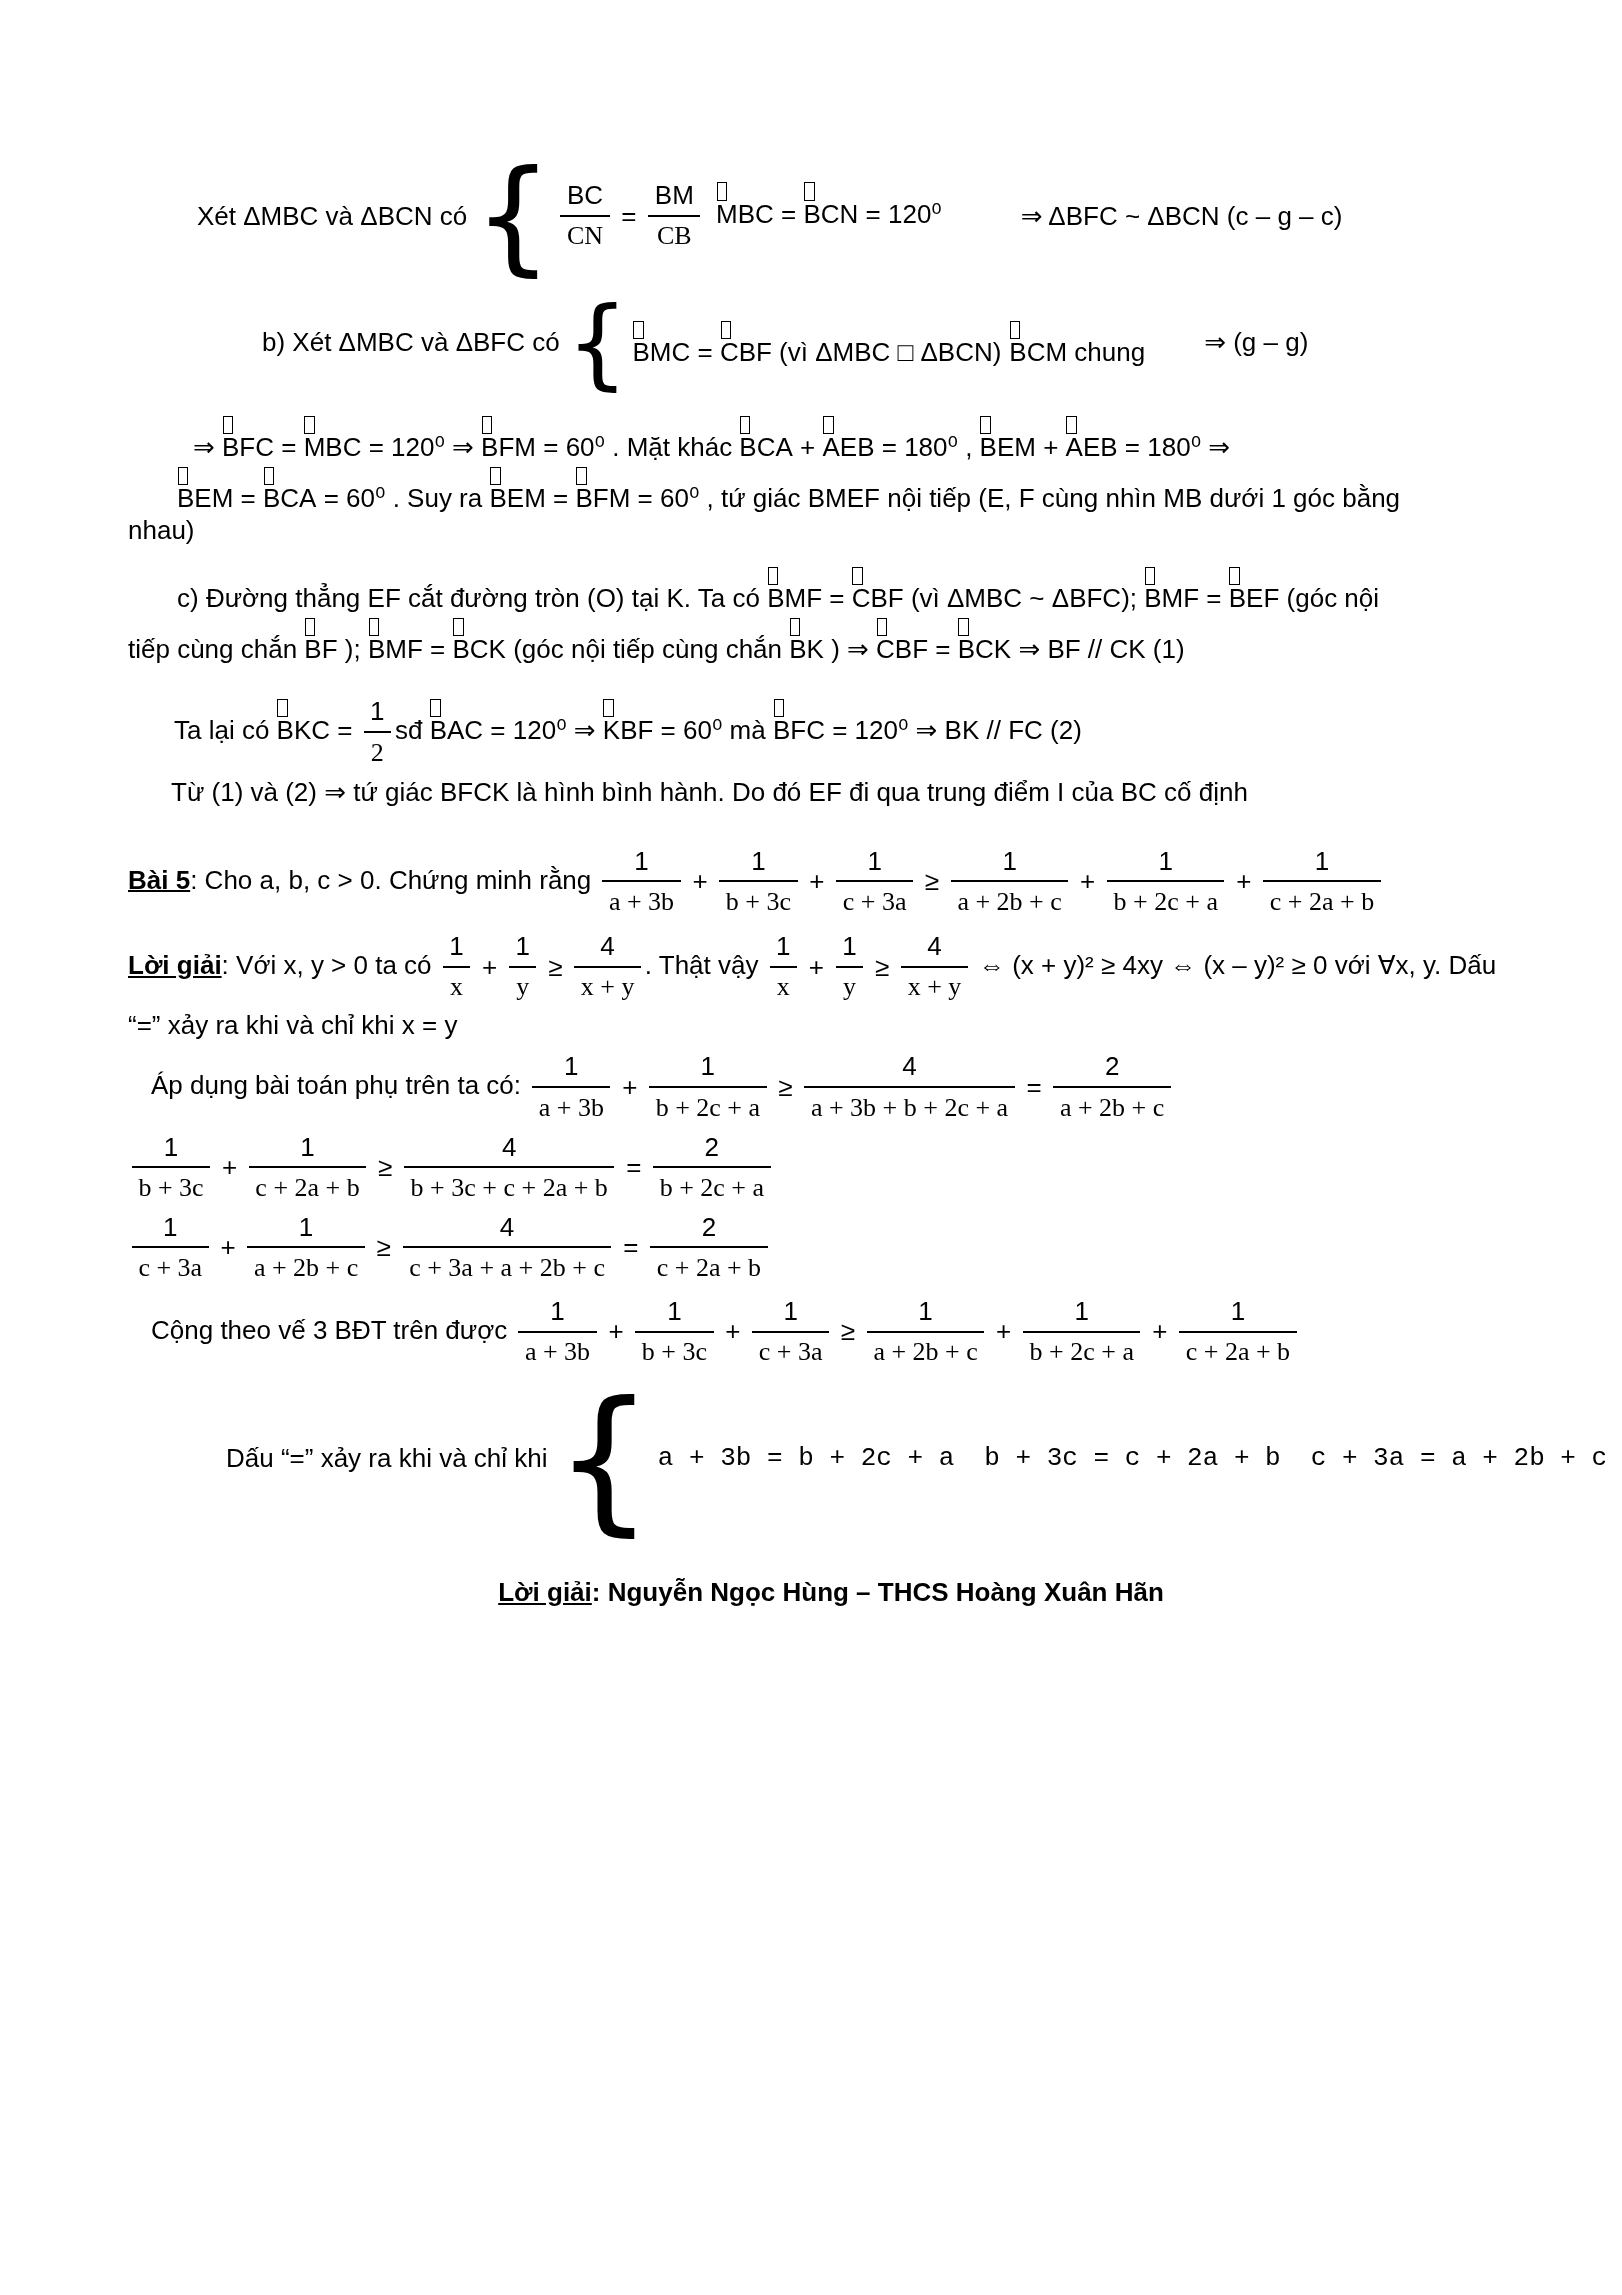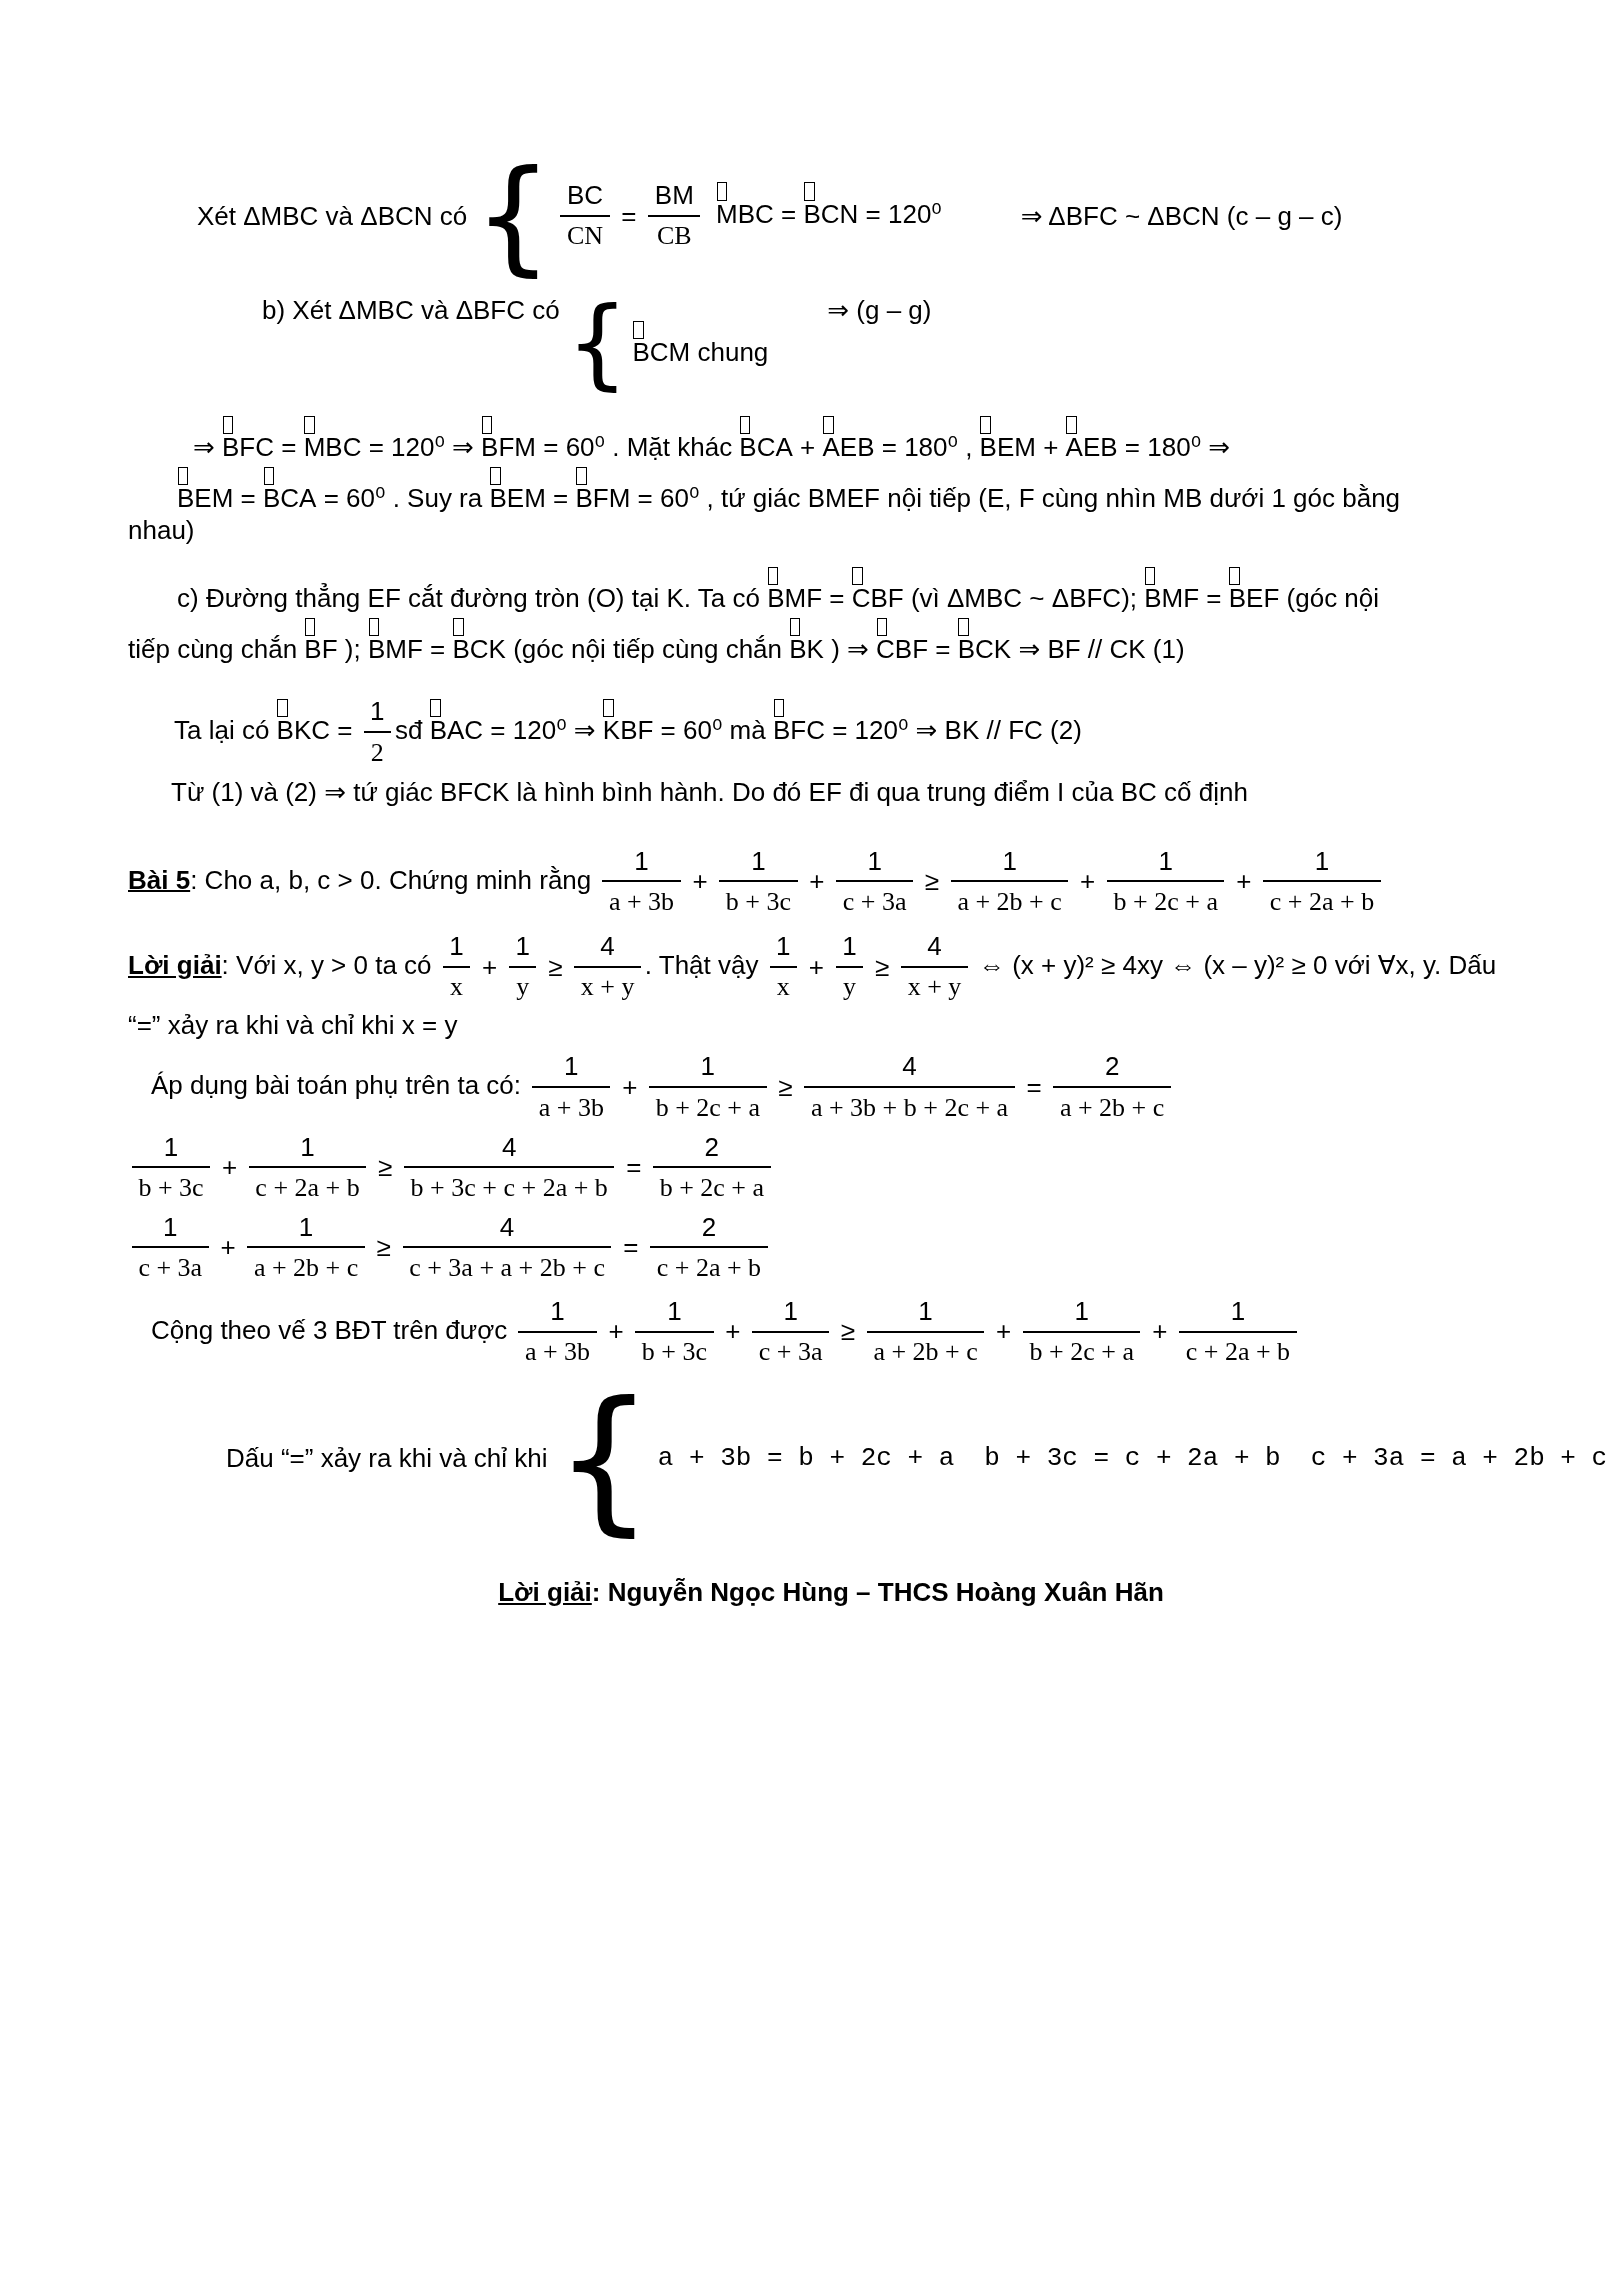--- a/index.html
+++ b/index.html
@@ -26,21 +26,21 @@
   .sys-a .rows  { gap:11.8px; }
   .sys-b .brace { font-size:98px; }
   .sys-b .rows  { gap:7.9px; }
   .sys-eq .brace { font-size:157px; }
   .sys-eq .rows  { gap:30px;font-family:Liberation Mono, monospace; }
   .hatrow { padding-top:18.3px; }
 
   .tline { padding-top:18.3px; }
 
   .p-a   { margin-left:69px; margin-bottom:15.7px; display:flex; align-items:center; }
-  .p-b   { margin-left:134px; margin-bottom:21px; display:flex; }
+  .p-b   { margin-left:134px; margin-bottom:21px; display:flex; align-items:center; }
   .p-l1  { margin-left:65px; }
   .p-l2  { margin-left:49px; }
   .p-nhau{ margin-left:0; margin-bottom:17px; }
   .p-c1  { margin-left:49px; }
   .p-c2  { margin-left:0; margin-bottom:11.8px; }
   .p-l3  { margin-left:46px; margin-bottom:7px; padding-top:18.3px; }
   .p-l4  { margin-left:43px; margin-bottom:36px; }
   .p-b5  { margin-bottom:11.8px; }
   .p-lg  { margin-bottom:5.2px; }
   .p-lg2 { margin-bottom:9.2px; }
@@ -77,20 +77,23 @@
       </span>
     </span>
     <span class="res-a">⇒ ΔBFC ~ ΔBCN (c – g – c)</span>
   </p>
 
   <p class="p-b">
     <span>b) Xét ΔMBC và ΔBFC có </span>
     <span class="sys sys-b">
       <span class="brace">{</span>
       <span class="rows">
+        <span class="hatrow">
+          <span class="ang"><i class="hat"></i><span>BMC</span></span><span> = </span><span class="ang"><i class="hat"></i><span>CBF</span></span><span> (vì ΔMBC  □  ΔBCN)</span>
+        </span>
         <span class="hatrow">
           <span class="ang"><i class="hat"></i><span>BCM</span></span><span> chung</span>
         </span>
       </span>
     </span>
     <span class="res-b">⇒ (g – g)</span>
   </p>
 
   <p class="p-l1 tline">
     <span>⇒ </span><span class="ang"><i class="hat"></i><span>BFC</span></span><span> = </span><span class="ang"><i class="hat"></i><span>MBC</span></span><span> = 120⁰ ⇒ </span><span class="ang"><i class="hat"></i><span>BFM</span></span><span> = 60⁰ . Mặt khác </span><span class="ang"><i class="hat"></i><span>BCA</span></span><span> + </span><span class="ang"><i class="hat"></i><span>AEB</span></span><span> = 180⁰ , </span><span class="ang"><i class="hat"></i><span>BEM</span></span><span> + </span><span class="ang"><i class="hat"></i><span>AEB</span></span><span> = 180⁰ ⇒</span>

